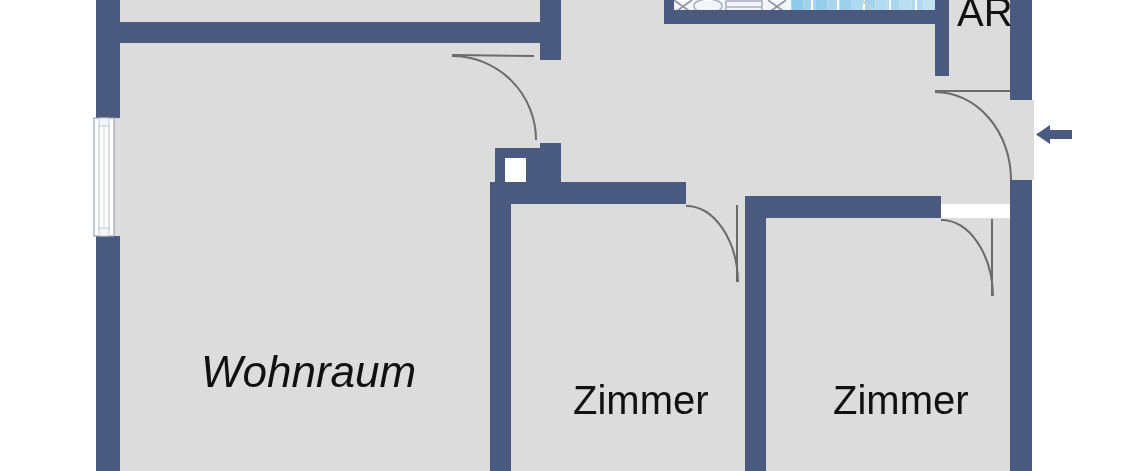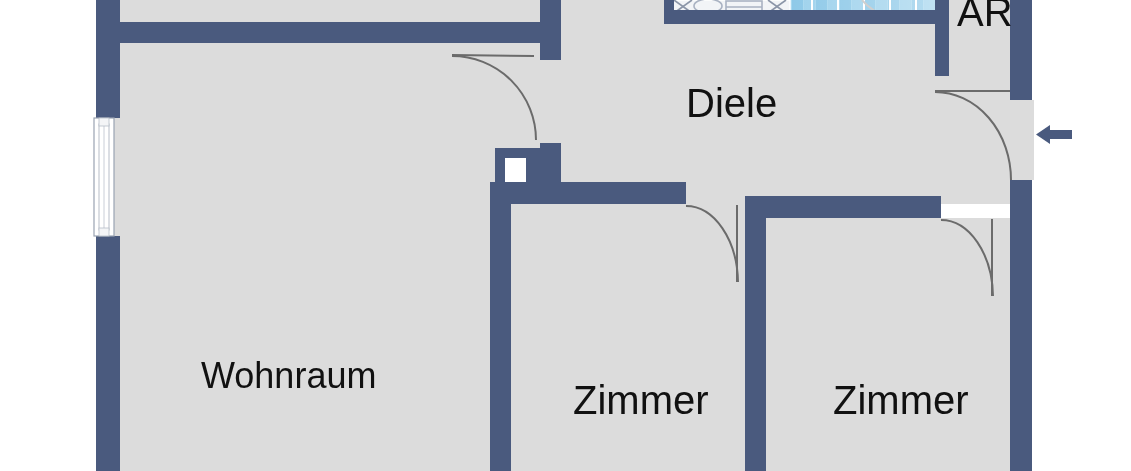--- a/index.html
+++ b/index.html
@@ -25,21 +25,21 @@
   }
   .room-label {
     position: absolute;
     color: #111111;
     font-family: "Liberation Sans", sans-serif;
     font-weight: 400;
     white-space: nowrap;
     line-height: 1;
     -webkit-font-smoothing: antialiased;
   }
-  #label-wohnraum { left: 201px; top: 358px; font-size: 36px; }
+  #label-wohnraum { left: 201px; top: 350px; font-size: 44px; font-style: italic; }
   #label-zimmer-1 { left: 573px; top: 380px; font-size: 40px; }
   #label-zimmer-2 { left: 833px; top: 380px; font-size: 40px; }
   #label-diele    { left: 686px;  top: 83px;  font-size: 40px; }
   #label-ar       { left: 957px;  top: -8px;  font-size: 40px; }
 </style>
 </head>
 <body>
 
 <div id="floorplan-root">
 
@@ -167,17 +167,16 @@
       <polygon points="1036,134.5 1050,125 1050,144" fill="#4a5a7e"></polygon>
     </g>
   </svg>
 
   <div class="room-label" id="label-wohnraum">Wohnraum</div>
 
   <div class="room-label" id="label-zimmer-1">Zimmer</div>
 
   <div class="room-label" id="label-zimmer-2">Zimmer</div>
 
-  <div class="room-label" id="label-diele">Diele</div>
 
   <div class="room-label" id="label-ar">AR</div>
 
 </div>
 
 </body></html>

